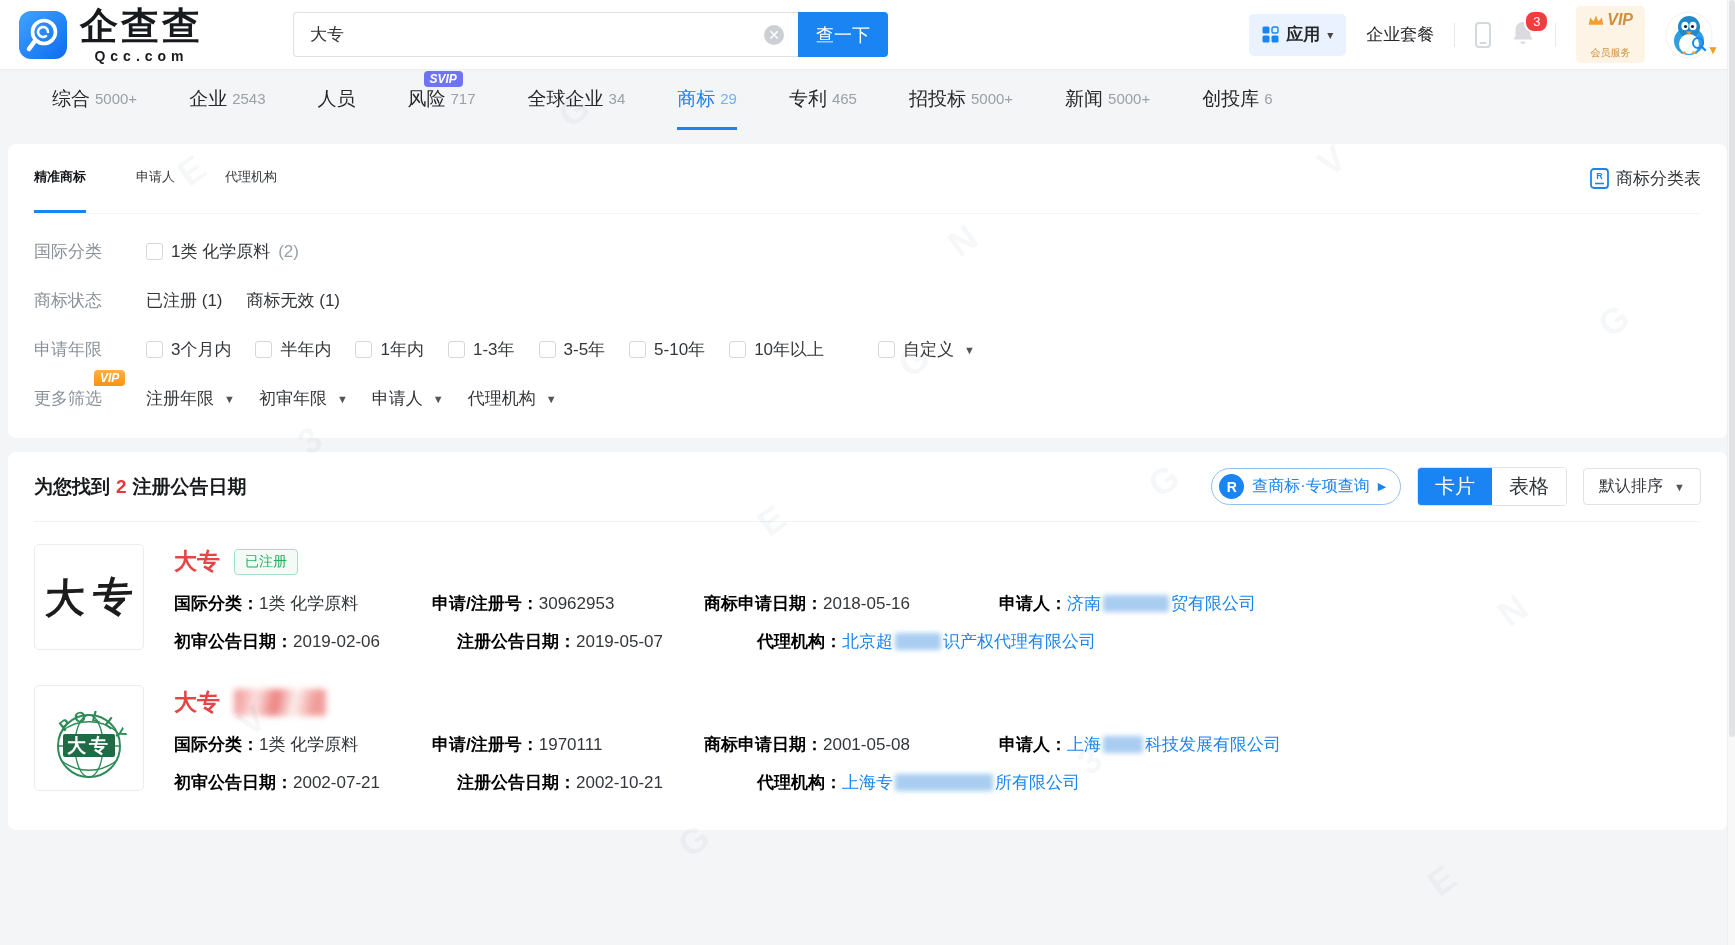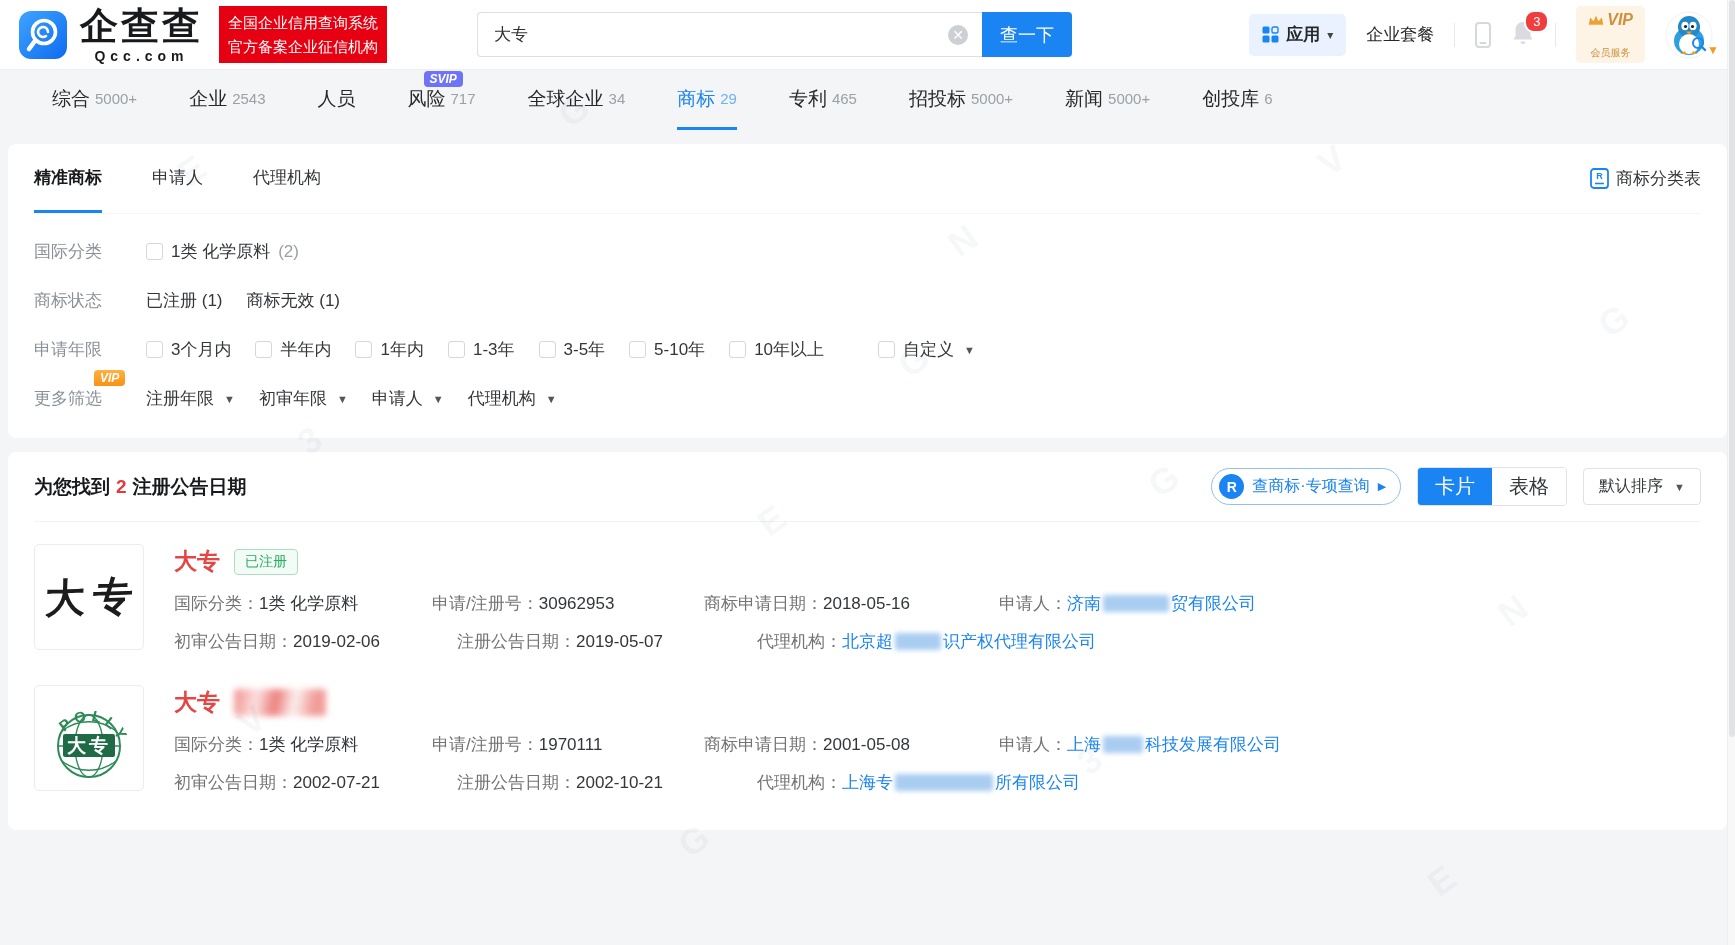--- a/index.html
+++ b/index.html
@@ -37,21 +37,21 @@
   .tab { position:relative; display:flex; align-items:center; font-size:19px; color:#26282b; cursor:pointer; border-bottom:3px solid transparent; white-space:nowrap; }
   .tab .cnt { font-size:15px; color:#9aa0a6; margin-left:5px; }
   .tab.active { color:#1a84f2; border-bottom-color:#1a84f2; }
   .tab.active .cnt { color:#6fb1f3; }
   .svip-badge { position:absolute; top:1px; left:16px; background:#6e74f5; color:#fff; font-size:12px; font-weight:700; font-style:italic; padding:2px 6px; border-radius:4px; line-height:1; }
 
   
   .card { background:#fff; border-radius:8px; margin:0 8px; }
   .filter-card { margin-top:14px; padding:0 26px 28px; }
   .ftabs { display:flex; align-items:stretch; height:70px; gap:50px; border-bottom:1px solid #f5f6f7; }
-  .ftab { display:flex; align-items:center; font-size:17px; color:#33363a; cursor:pointer; border-bottom:3px solid transparent; }
+  .ftab { display:flex; align-items:center; font-size:13px; color:#33363a; cursor:pointer; border-bottom:3px solid transparent; }
   .ftab.active { font-weight:800; color:#17191c; border-bottom-color:#1a84f2; }
   .class-link { margin-left:auto; display:flex; align-items:center; gap:7px; font-size:17px; color:#33363a; cursor:pointer; }
   .frow { display:flex; align-items:center; margin-top:26px; font-size:17px; }
   .flabel { width:112px; flex-shrink:0; color:#8b919a; position:relative; }
   .fopt { display:flex; align-items:center; gap:8px; color:#33363a; cursor:pointer; white-space:nowrap; }
   .gap44 { display:flex; align-items:center; gap:24px; flex-wrap:nowrap; }
   .checkbox { width:17px; height:17px; border:1px solid #d4d7db; border-radius:3px; background:#fff; flex-shrink:0; }
   .count-gray { color:#9aa0a6; }
   .vip-badge { position:absolute; top:-17px; left:60px; background:linear-gradient(#ffb143,#f79312); color:#fff; font-size:12px; font-weight:800; font-style:italic; padding:2px 6px; border-radius:4px 4px 4px 1px; line-height:1; }
   .dd-caret { font-size:11px; color:#555; margin-left:2px; }
@@ -77,21 +77,21 @@
   .mark-calligraphy { font-family:"DejaVu Serif","Liberation Serif",serif; font-size:40px; font-weight:700; color:#1c1c1c; letter-spacing:8px; transform:rotate(-2deg) skewX(-4deg); padding-left:8px; }
   .ritem-body { flex:1; min-width:0; }
   .title-row { display:flex; align-items:center; gap:14px; margin-top:2px; }
   .mark-title { font-size:23px; font-weight:800; color:#e54545; cursor:pointer; }
   .status-badge { font-size:14px; color:#27ae60; border:1px solid #a8dfc3; background:#f3fbf6; border-radius:4px; padding:3px 10px;text-align:center; }
   .badge-redacted { width:92px; height:27px; border-radius:3px; background:linear-gradient(100deg,#f0908d 5%,#fbdddc 25%,#e96a66 45%,#fcefee 65%,#ef8d89 85%); filter:blur(3px); opacity:.85; }
   .drow { display:flex; align-items:center; margin-top:15px; font-size:17px; white-space:nowrap; }
   .dcol { display:flex; align-items:center; min-width:0; }
   .w1{width:258px;} .w2{width:272px;} .w3{width:295px;}
   .w4{width:283px;} .w5{width:300px;}
-  .dlabel { color:#737373; }
+  .dlabel { color:#000000;font-weight:bold; }
   .dval { color:#33363a; }
   .dlink { color:#1a84f2; cursor:pointer; display:flex; align-items:center; }
   .redact { display:inline-block; height:17px; border-radius:2px; background:#a9cdf1; filter:blur(2.5px); margin:0 2px; vertical-align:middle; }
   .rw64{width:66px;} .rw38{width:40px;} .rw44{width:46px;} .rw96{width:98px;}
 
   
   .footer-card { margin-top:14px; height:80px; border-radius:8px 8px 0 0; display:flex; align-items:center; justify-content:flex-end; gap:14px; padding:0 30px; }
   .fq { font-size:17px; color:#26282b; }
   .flink { font-size:17px; color:#1a84f2; cursor:pointer; display:flex; align-items:center; gap:4px; }
   .flink .chev { font-size:15px; font-weight:700; }
@@ -118,24 +118,20 @@
           </defs>
         <rect x="1" y="1" width="48" height="48" rx="12" fill="url(#lg)"></rect>
         <circle cx="26" cy="22" r="11.5" fill="none" stroke="#fff" stroke-width="3.6"></circle>
         <path d="M30 22 a5 5 0 1 0 -2 4" fill="none" stroke="#fff" stroke-width="2.6" stroke-linecap="round"></path>
         <line x1="16.5" y1="31.5" x2="11" y2="39" stroke="#fff" stroke-width="4.6" stroke-linecap="round"></line>
       </svg>
       <div class="brand-col">
         <div class="brand-name">企查查</div>
         <div class="brand-domain">Qcc.com</div>
       </div>
-      <div class="cert-box">
-        <div>全国企业信用查询系统</div>
-        <div>官方备案企业征信机构</div>
-      </div>
     </div>
 
     <div class="search-wrap">
       <input class="search-input" type="text" value="大专" style="">
       <span class="clear-icon">✕</span>
       <button class="search-btn">查一下</button>
     </div>
 
     <div class="top-right">
       <div class="apps-btn">

